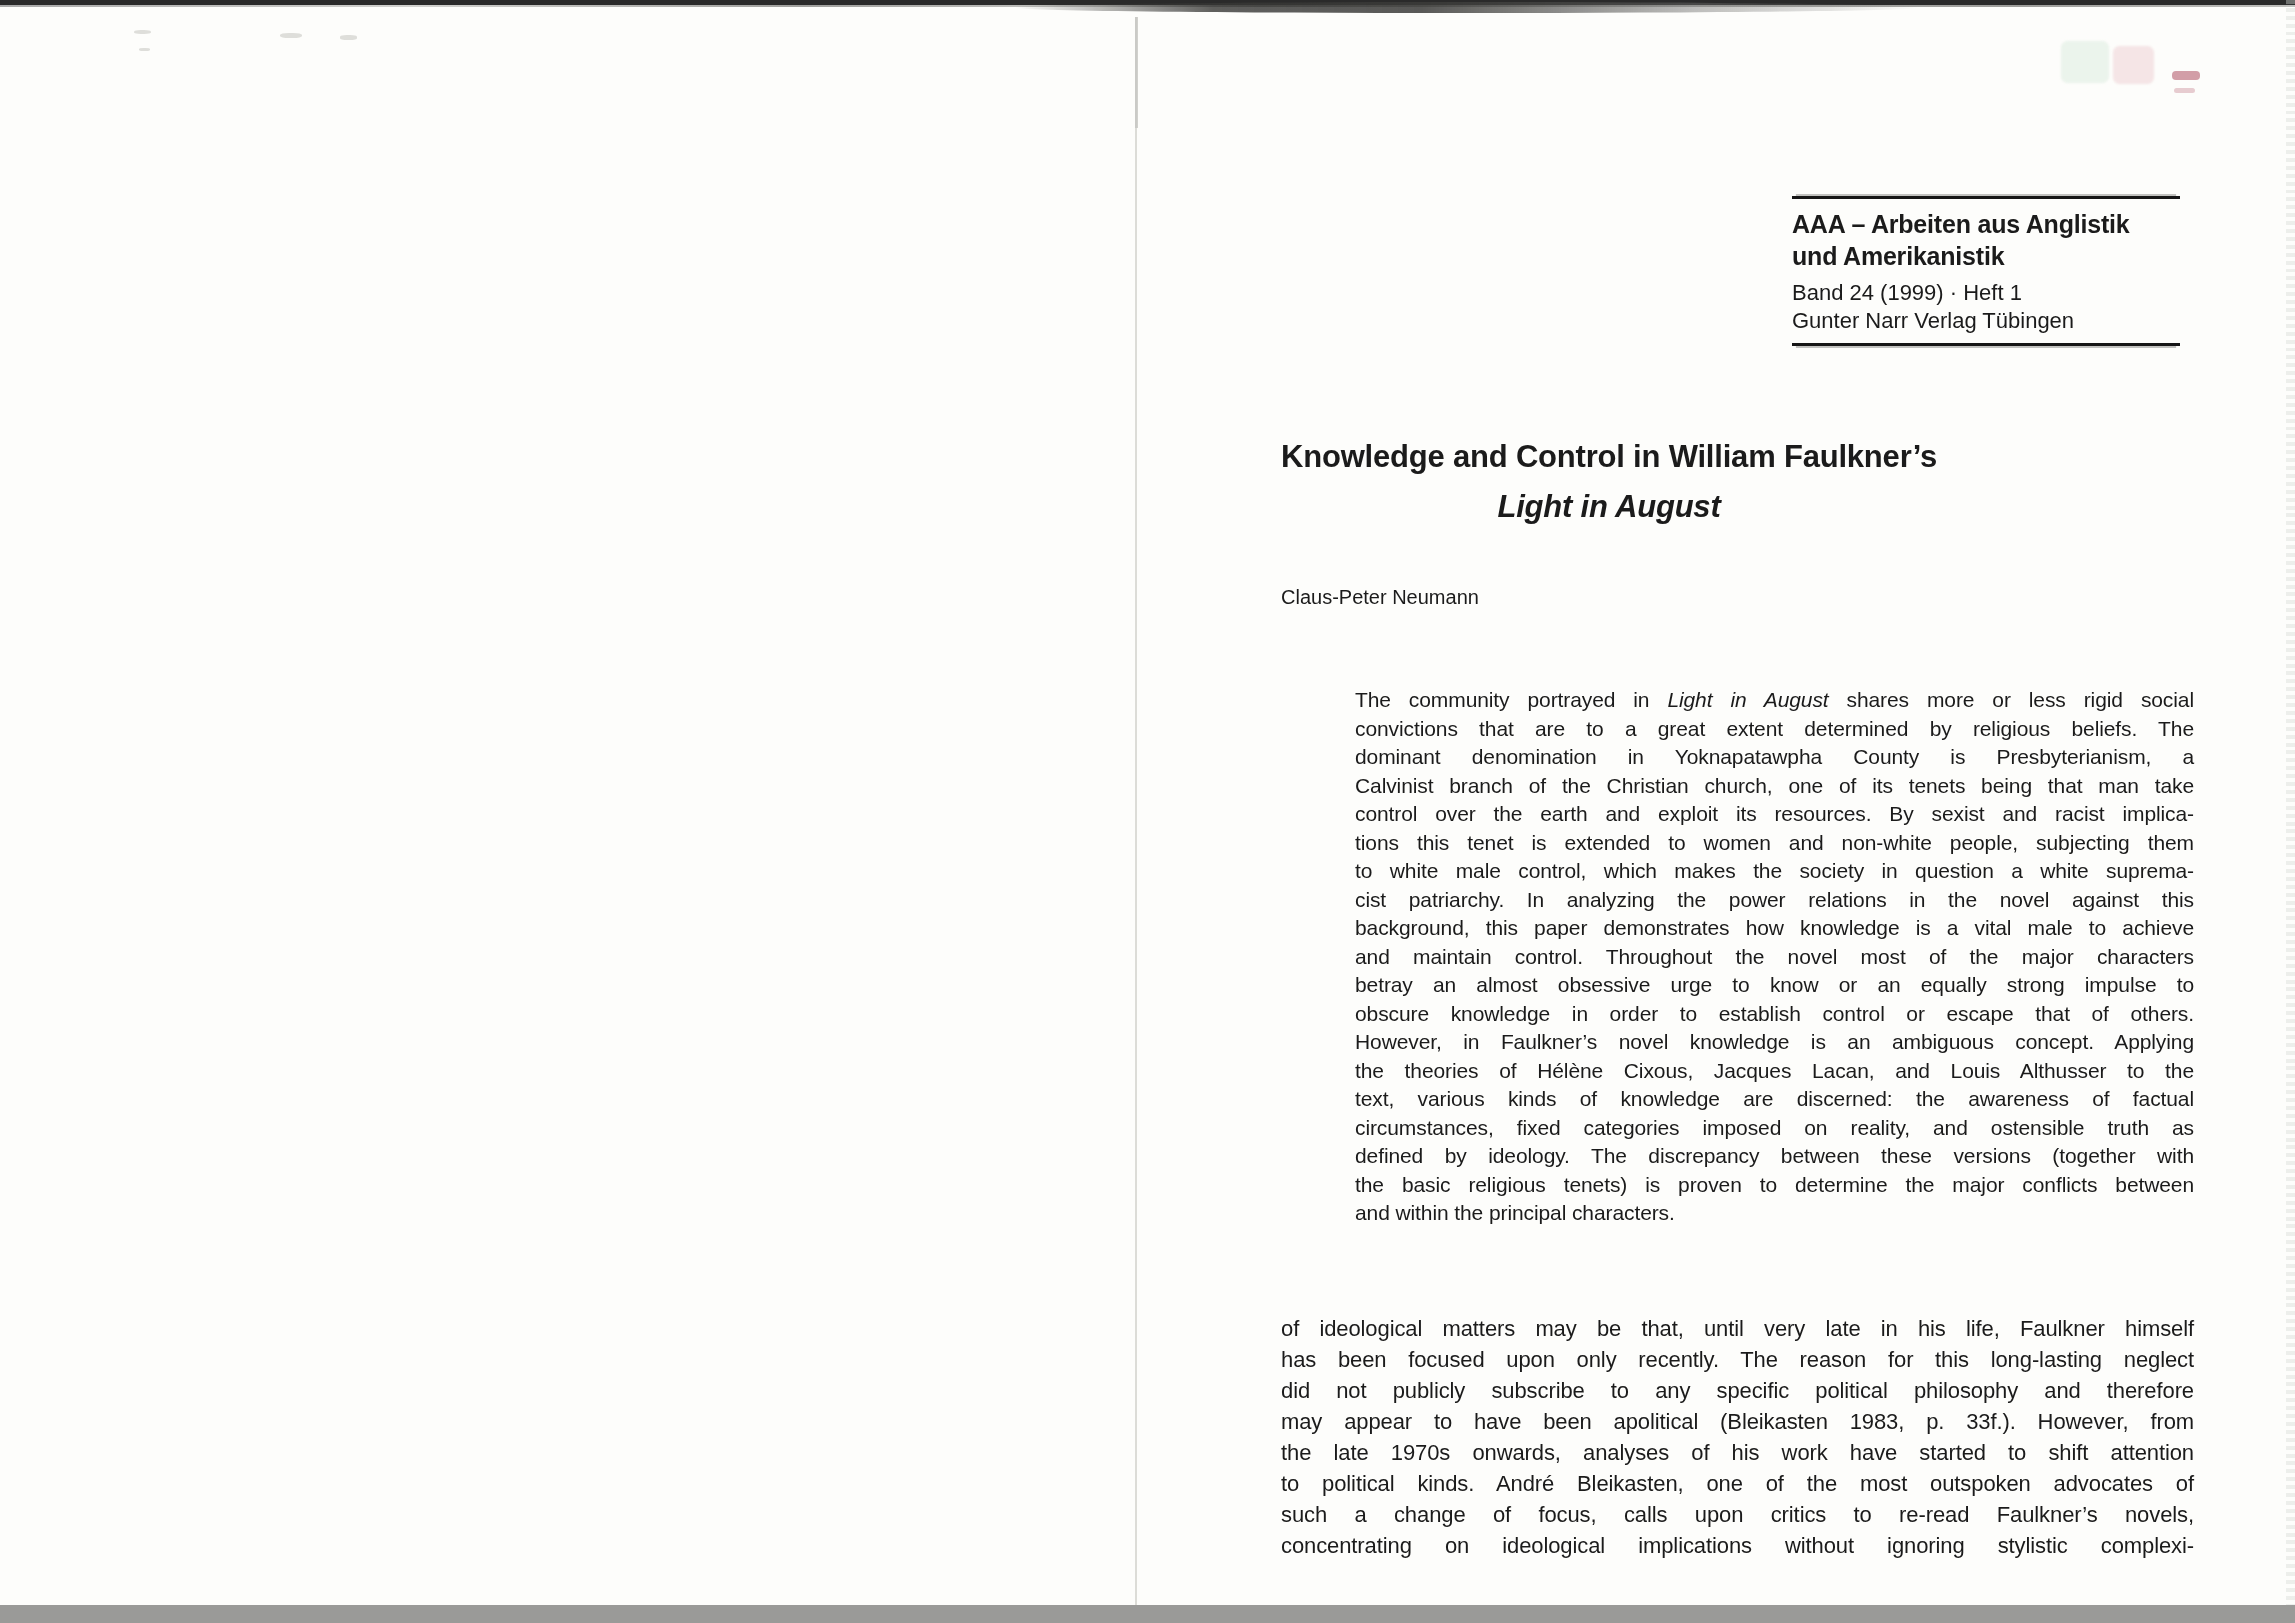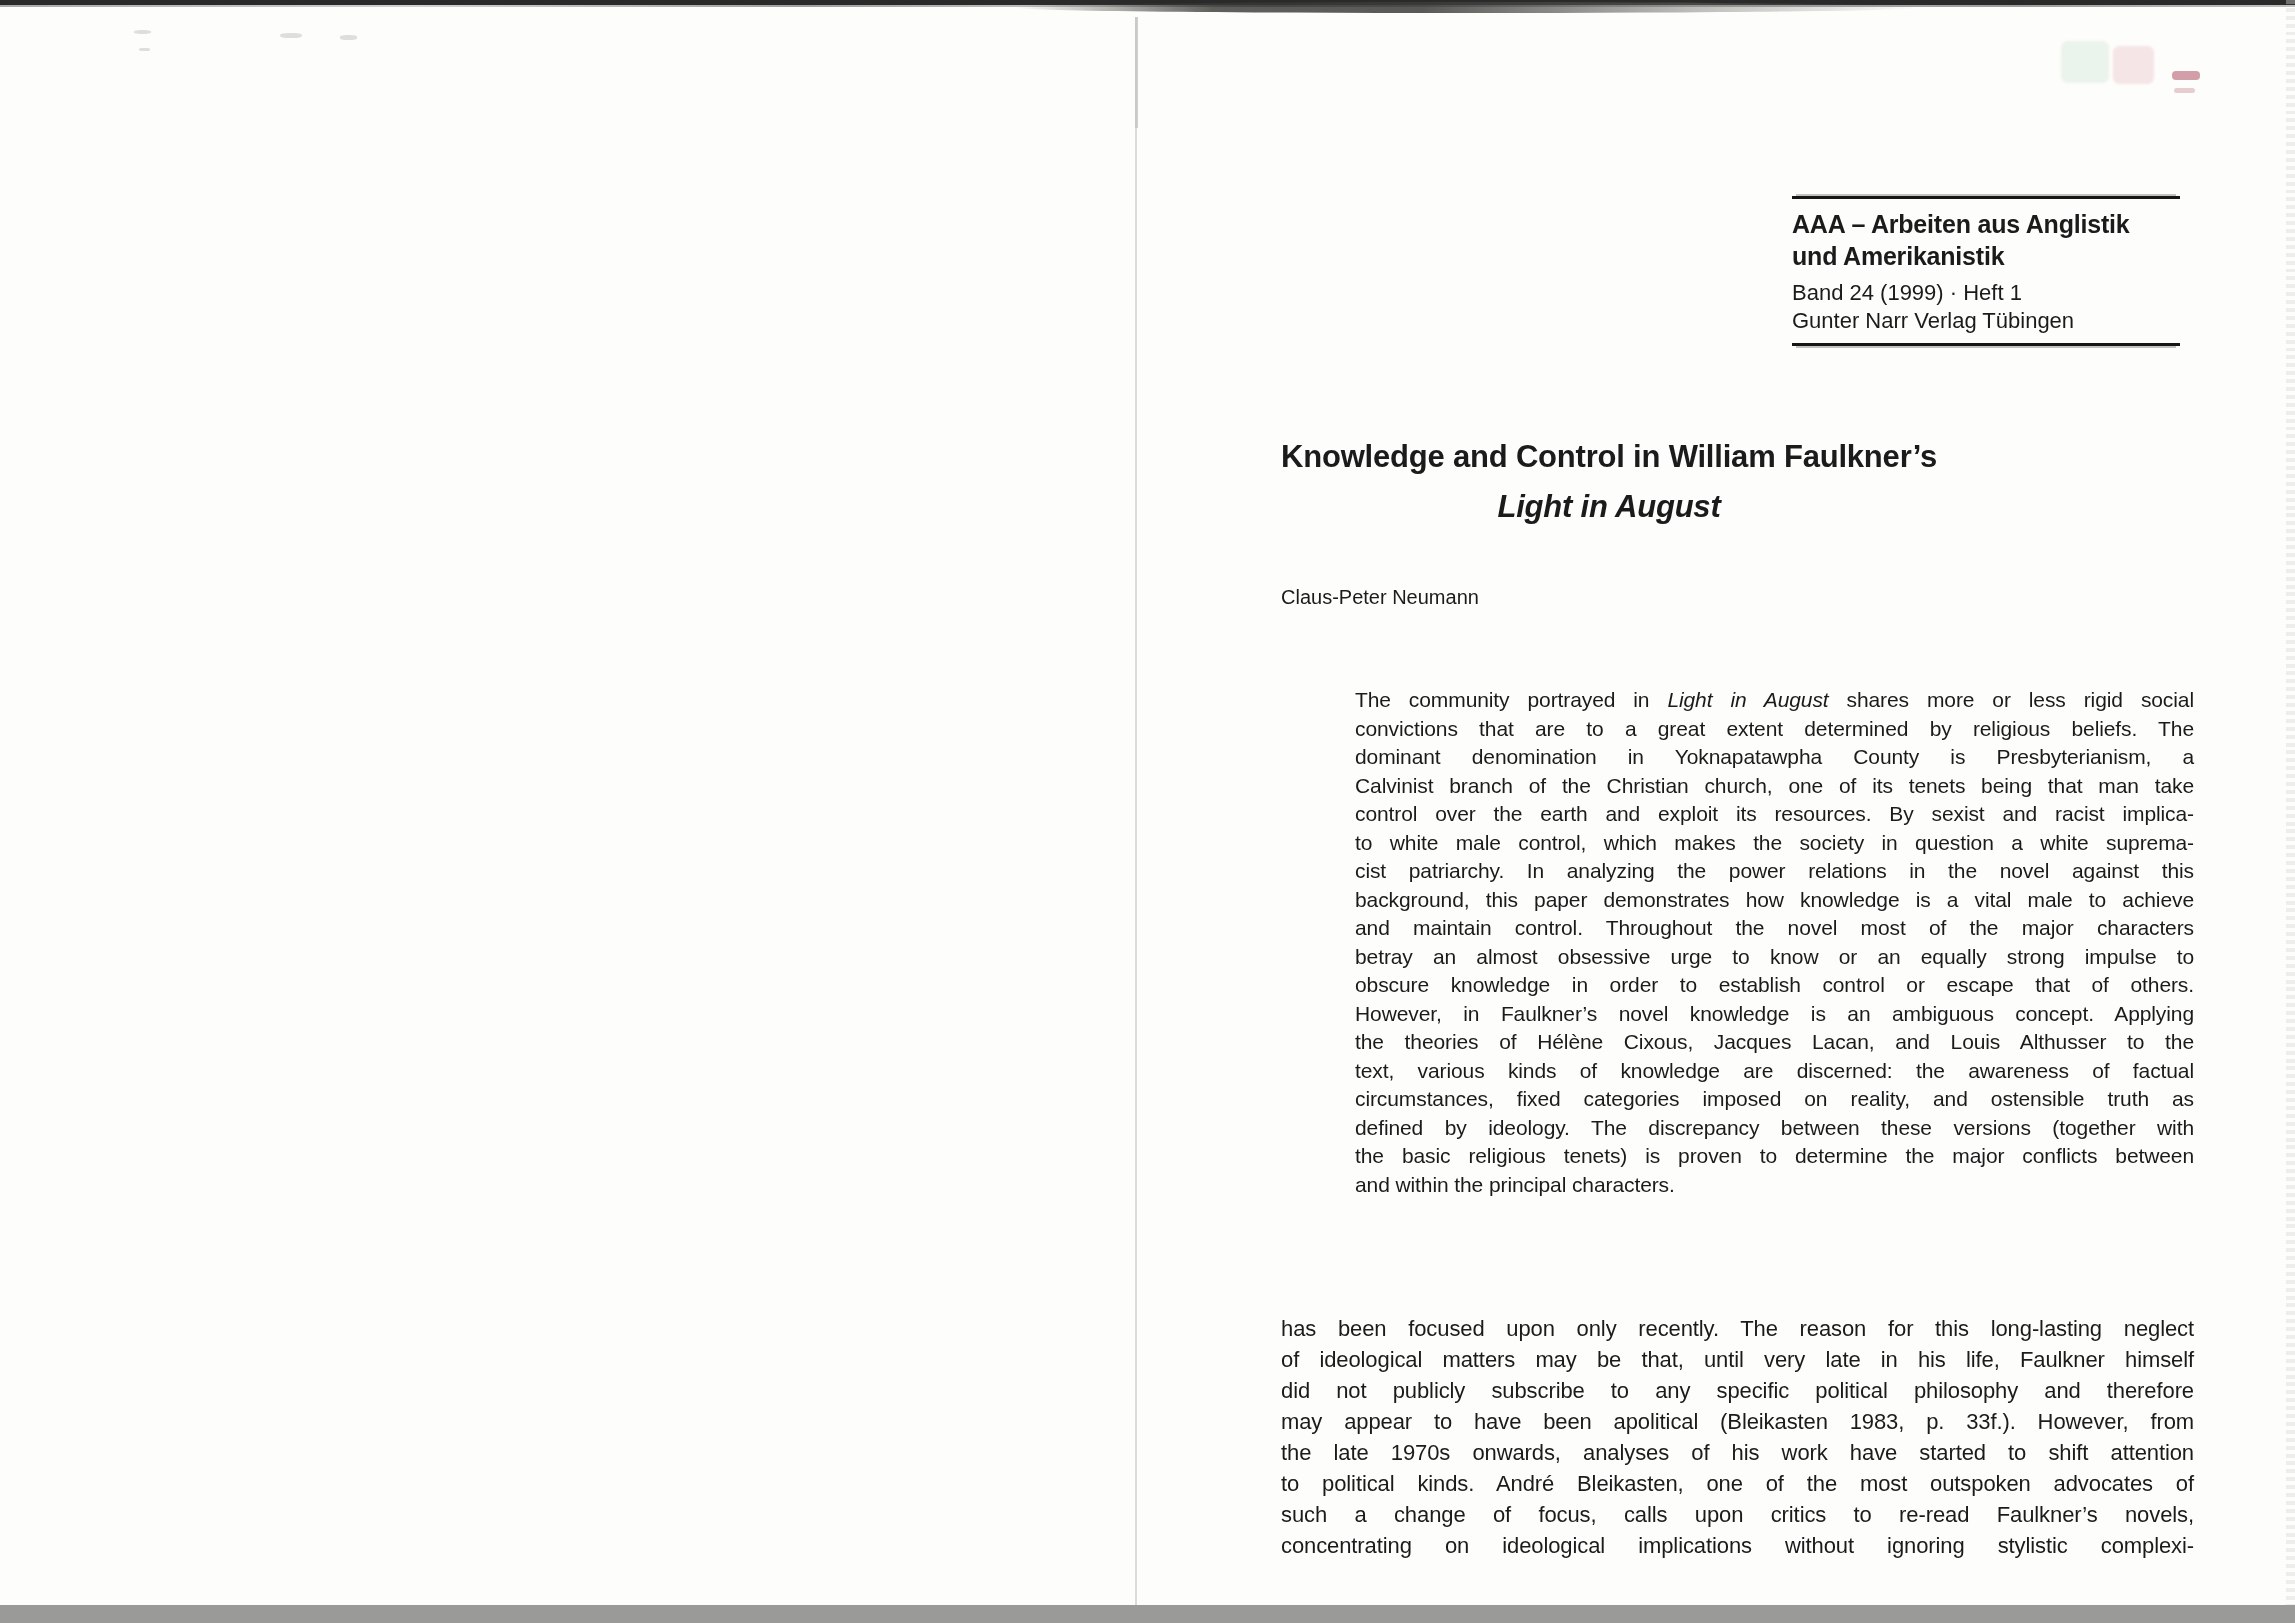--- a/index.html
+++ b/index.html
@@ -100,40 +100,41 @@
 
   <div class="abs author">Claus-Peter Neumann</div>
 
   <div class="abs abstract">
     <div class="tline"><span>The community portrayed in </span><i>Light in August</i><span> shares more or less rigid social</span></div>
     <div class="abs-lines">
         <div class="tline">convictions that are to a great extent determined by religious beliefs. The</div>
         <div class="tline">dominant denomination in Yoknapatawpha County is Presbyterianism, a</div>
         <div class="tline">Calvinist branch of the Christian church, one of its tenets being that man take</div>
         <div class="tline">control over the earth and exploit its resources. By sexist and racist implica-</div>
+        <div class="tline">tions this tenet is extended to women and non-white people, subjecting them</div>
         <div class="tline">to white male control, which makes the society in question a white suprema-</div>
         <div class="tline">cist patriarchy. In analyzing the power relations in the novel against this</div>
         <div class="tline">background, this paper demonstrates how knowledge is a vital male to achieve</div>
         <div class="tline">and maintain control. Throughout the novel most of the major characters</div>
         <div class="tline">betray an almost obsessive urge to know or an equally strong impulse to</div>
         <div class="tline">obscure knowledge in order to establish control or escape that of others.</div>
         <div class="tline">However, in Faulkner’s novel knowledge is an ambiguous concept. Applying</div>
         <div class="tline">the theories of Hélène Cixous, Jacques Lacan, and Louis Althusser to the</div>
         <div class="tline">text, various kinds of knowledge are discerned: the awareness of factual</div>
         <div class="tline">circumstances, fixed categories imposed on reality, and ostensible truth as</div>
         <div class="tline">defined by ideology. The discrepancy between these versions (together with</div>
         <div class="tline">the basic religious tenets) is proven to determine the major conflicts between</div>
         <div class="tline">and within the principal characters.</div>
       </div>
   </div>
 
   <div class="abs bodytext">
     <div class="body-lines">
+        <div class="tline">of ideological matters may be that, until very late in his life, Faulkner himself</div>
         <div class="tline">has been focused upon only recently. The reason for this long-lasting neglect</div>
-        <div class="tline">of ideological matters may be that, until very late in his life, Faulkner himself</div>
         <div class="tline">did not publicly subscribe to any specific political philosophy and therefore</div>
         <div class="tline">may appear to have been apolitical (Bleikasten 1983, p. 33f.). However, from</div>
         <div class="tline">the late 1970s onwards, analyses of his work have started to shift attention</div>
         <div class="tline">to political kinds. André Bleikasten, one of the most outspoken advocates of</div>
         <div class="tline">such a change of focus, calls upon critics to re-read Faulkner’s novels,</div>
         <div class="tline">concentrating on ideological implications without ignoring stylistic complexi-</div>
       </div>
   </div>
 
 </div>

